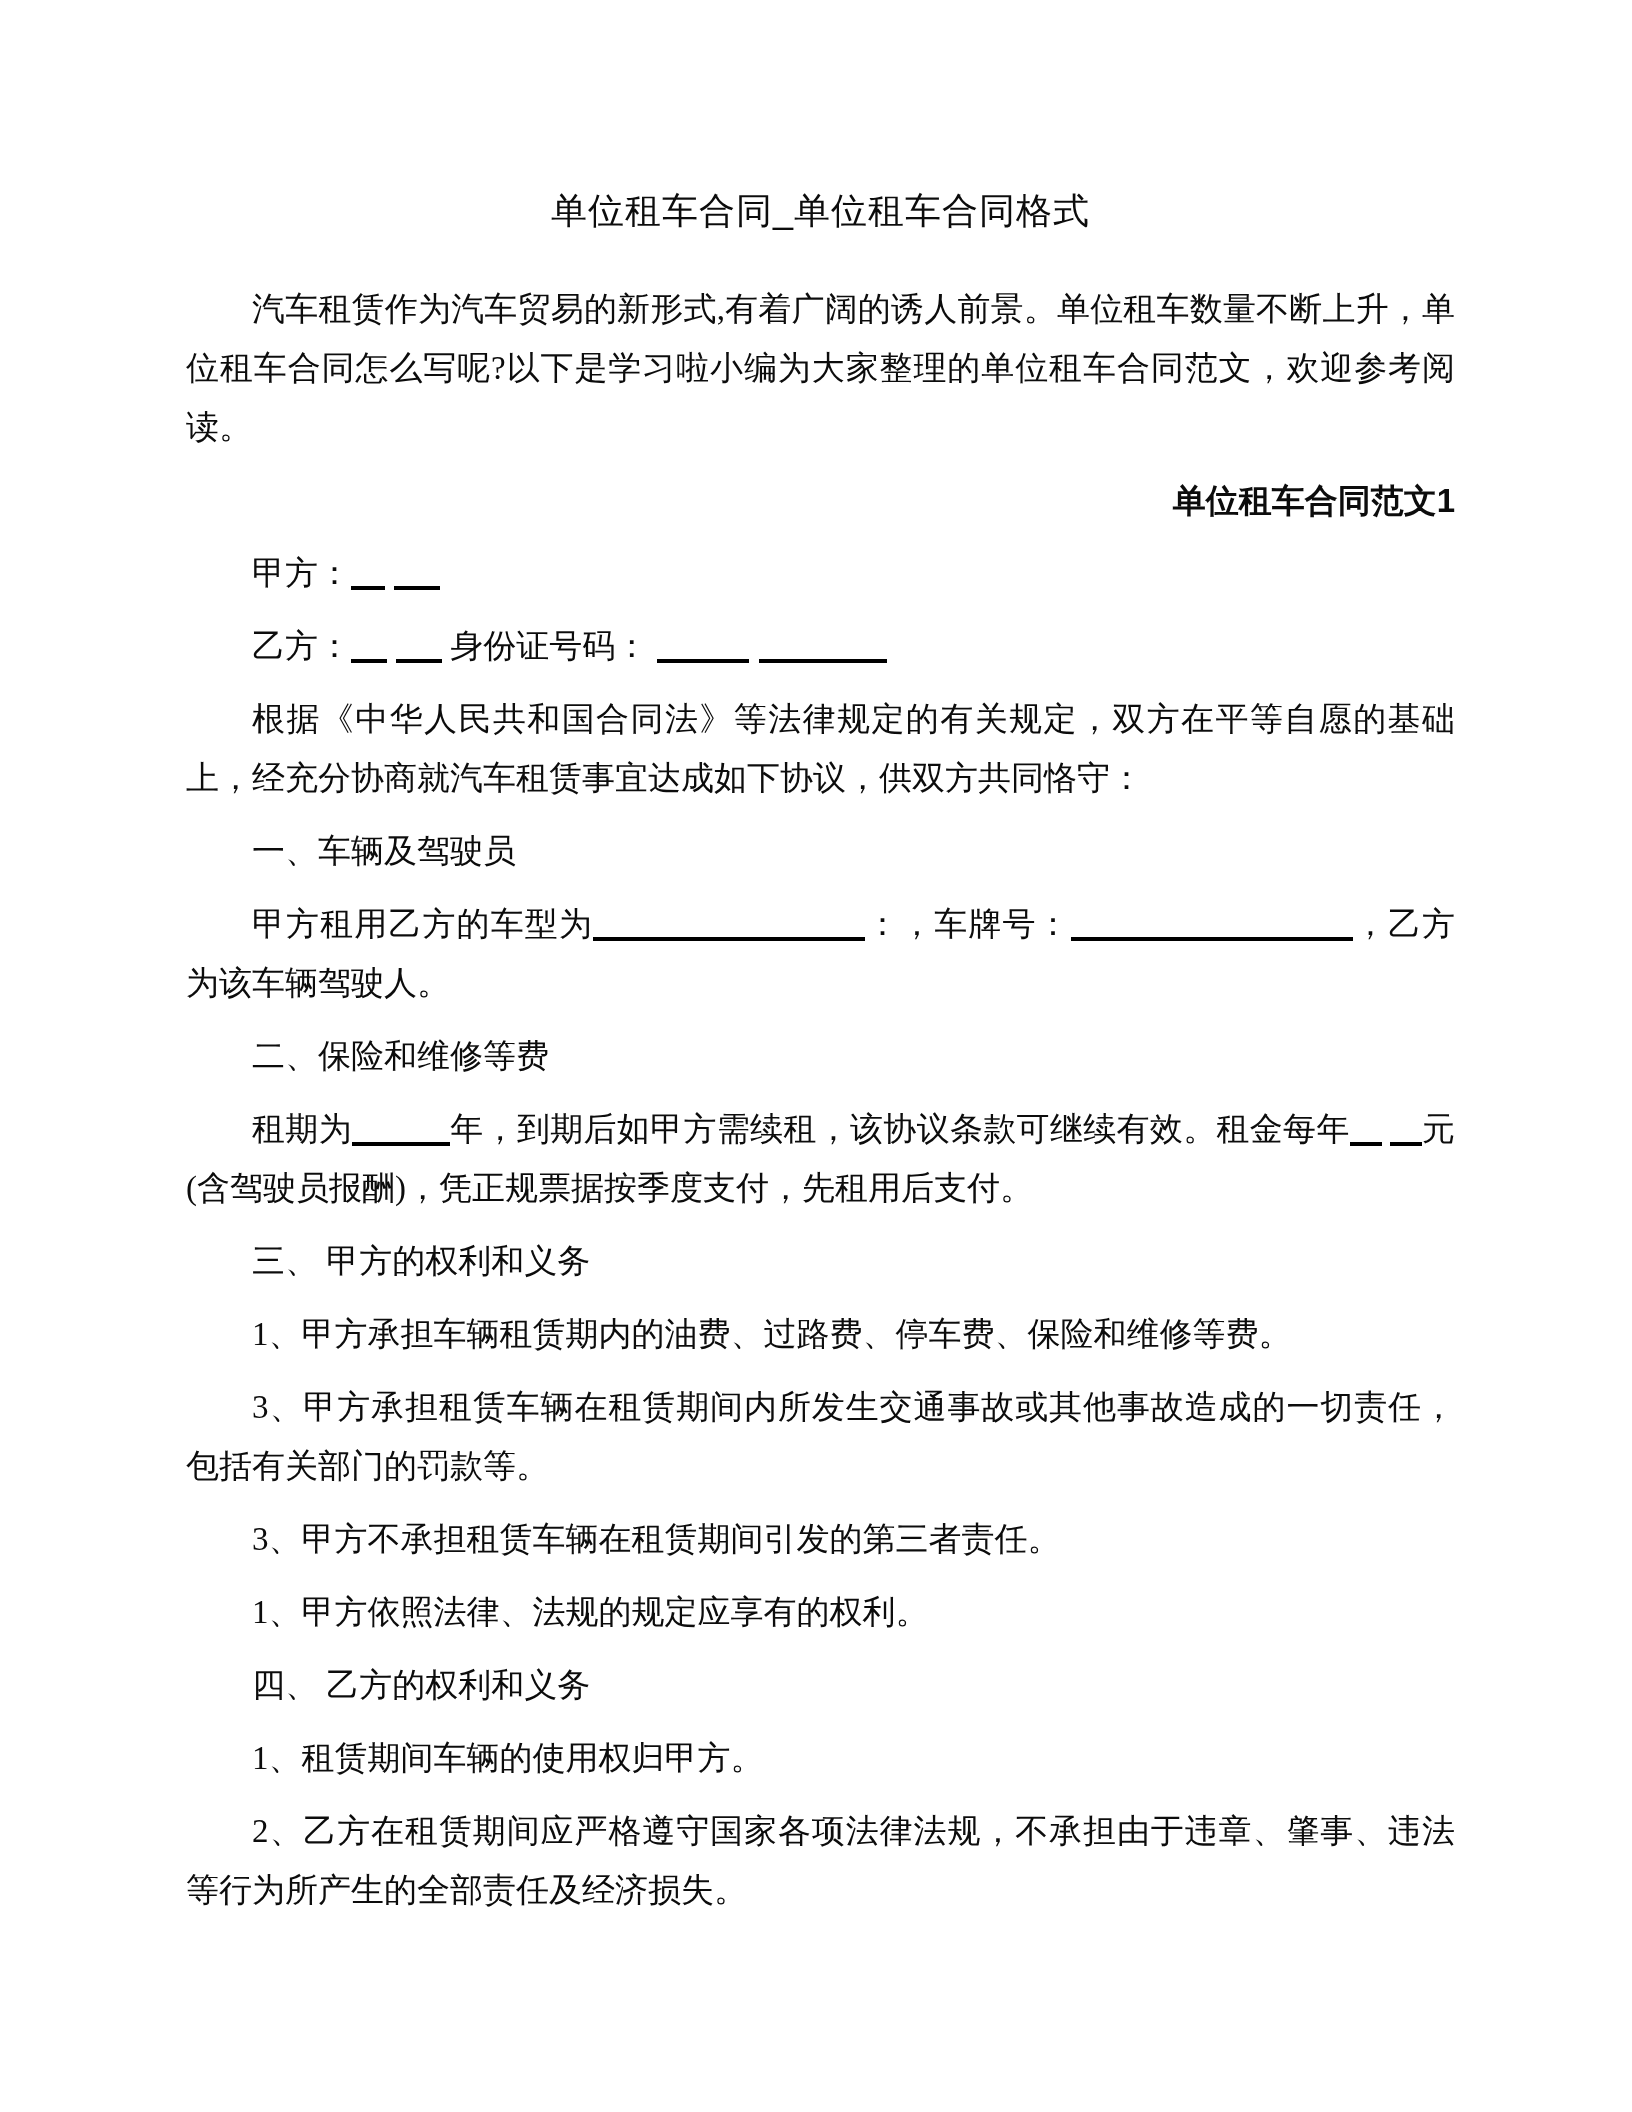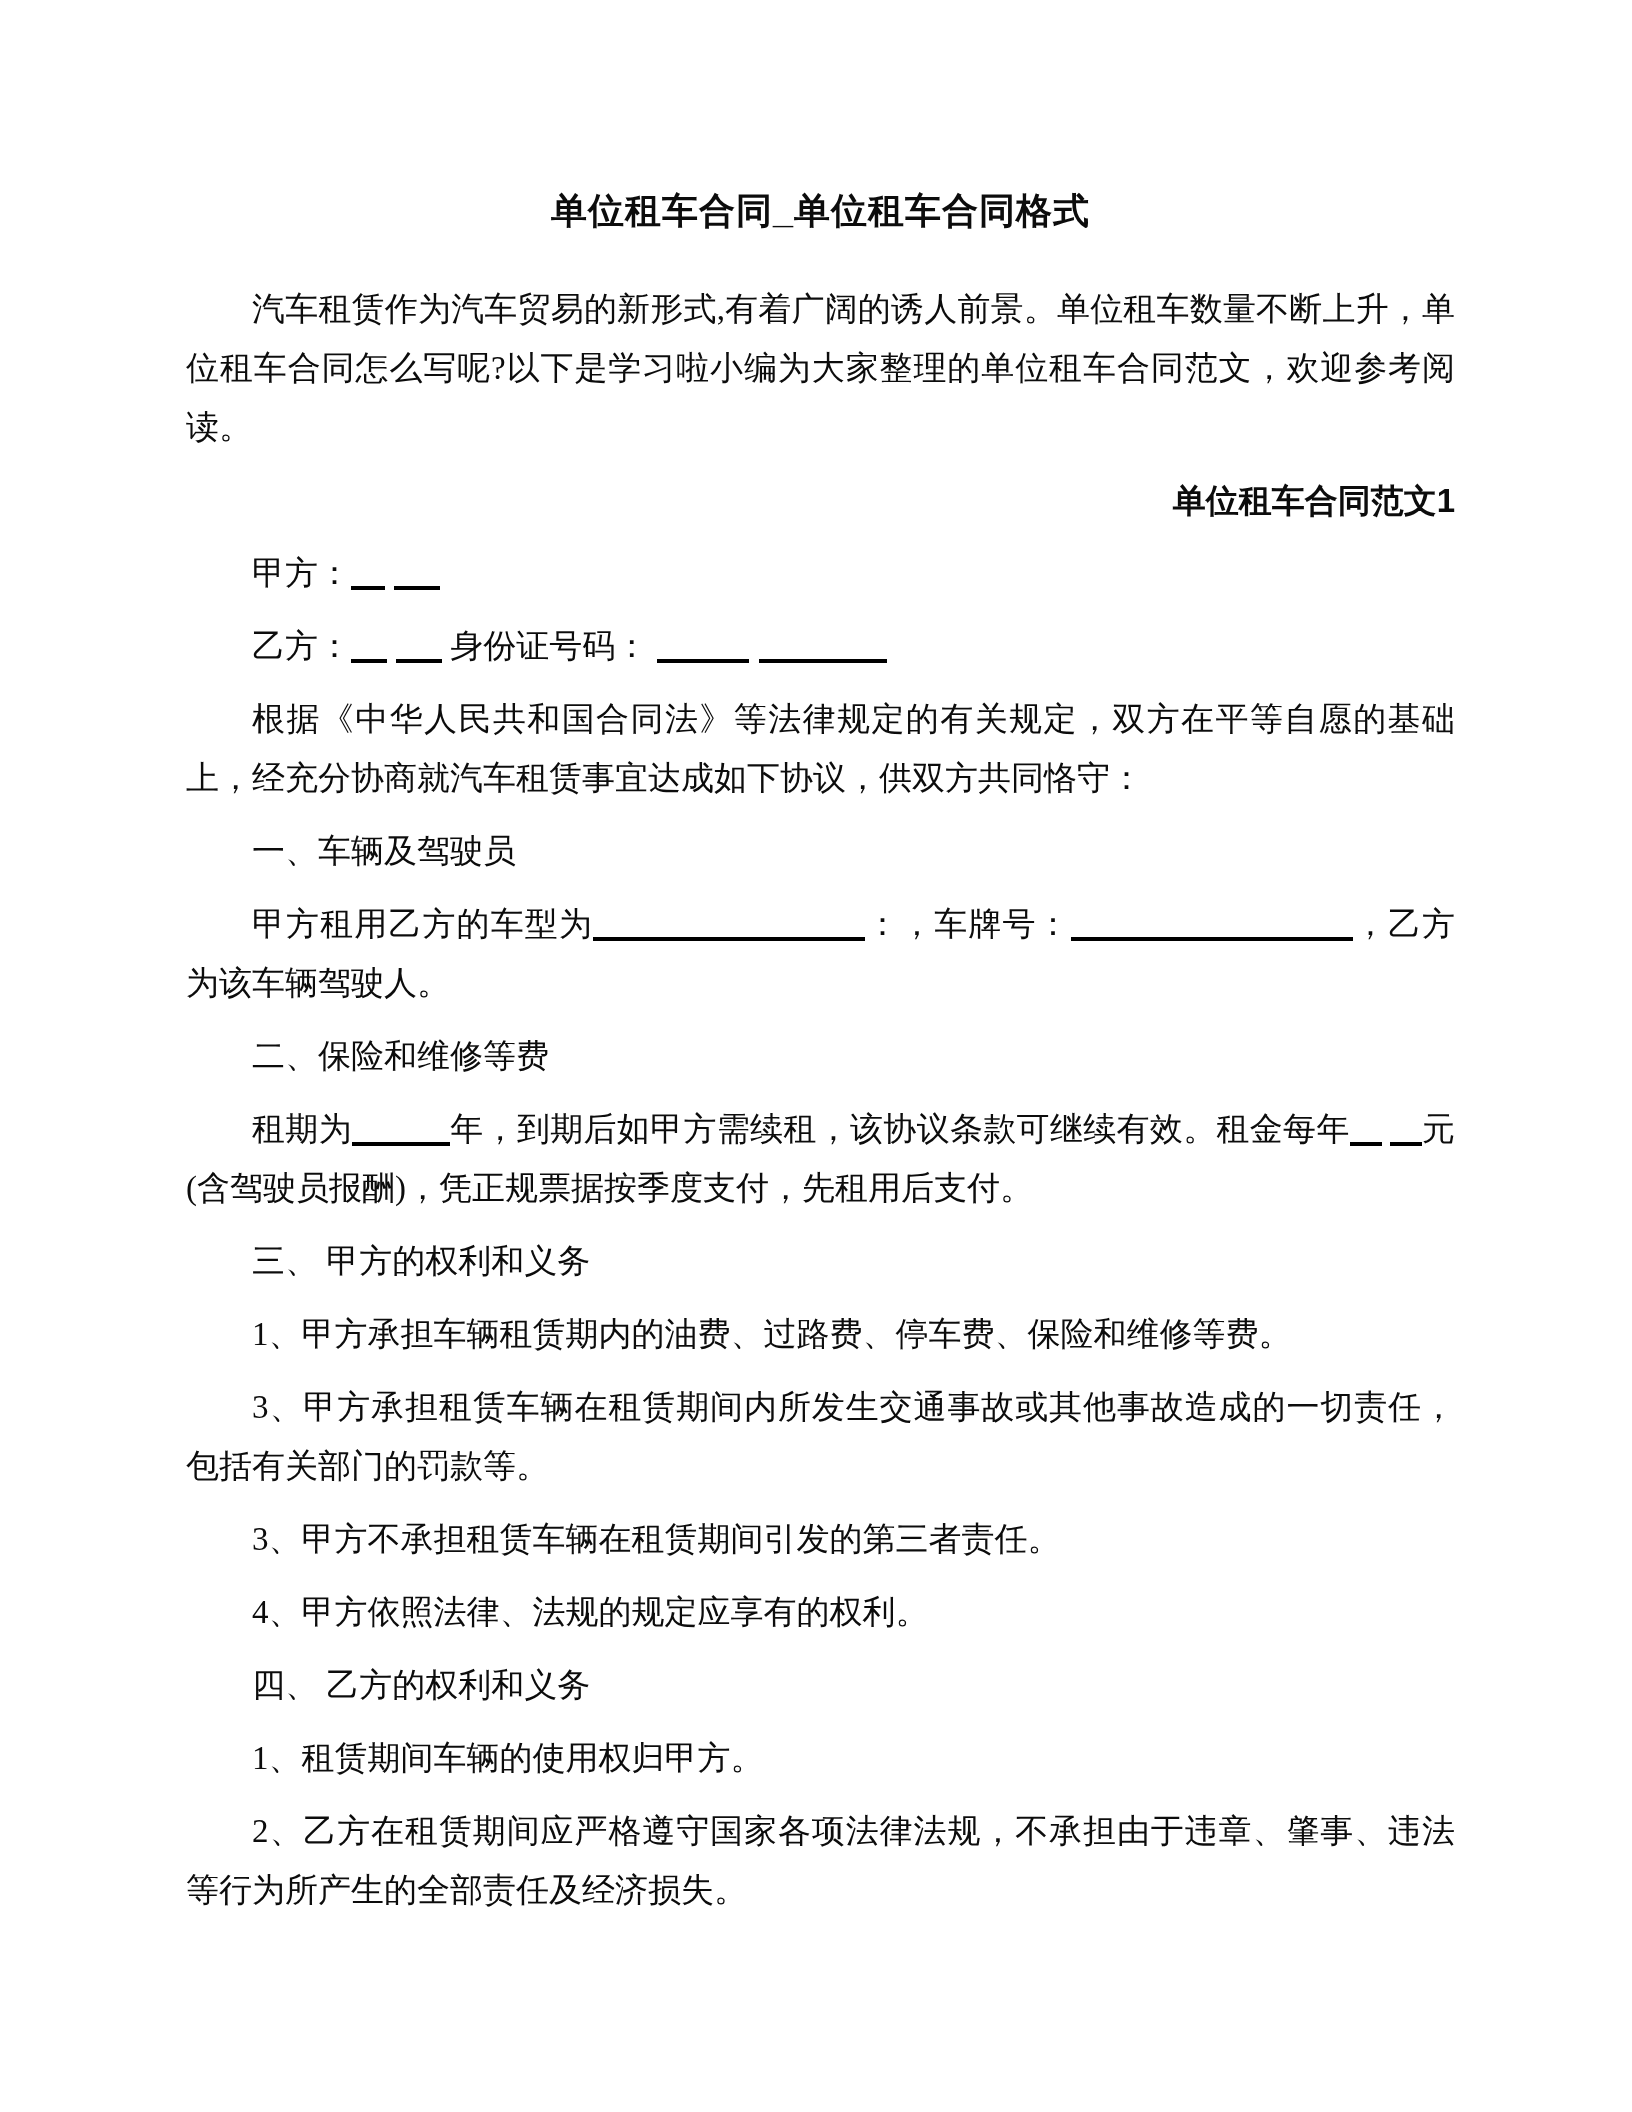--- a/index.html
+++ b/index.html
@@ -13,21 +13,21 @@
     box-sizing: border-box;
     padding: 186px 177px 60px 186px;
     font-family: "Liberation Serif", "DejaVu Serif", serif;
     font-size: 33px;
     line-height: 59px;
     color: #0c0c0c;
   }
   .doc-title {
     font-family: "Liberation Sans", "DejaVu Sans", sans-serif;
     font-size: 36px;
-    font-weight: bold;
+    font-weight: normal;
     text-align: center;
     margin: 0 0 44px 0;
     line-height: 50px;
     letter-spacing: 1px;
   }
   .block {
     margin: 0 0 14px 0;
     text-indent: 2em;
     text-align: justify;
     text-justify: inter-ideograph;
@@ -58,18 +58,18 @@
       <p class="block para">乙方：<span class="blank" style="width: 36px;"></span><span class="gap" style="width: 9px;"></span><span class="blank" style="width: 46px;"></span> 身份证号码： <span class="blank" style="width: 92px;"></span><span class="gap" style="width: 10px;"></span><span class="blank" style="width: 128px;"></span></p>
       <p class="block para">根据《中华人民共和国合同法》等法律规定的有关规定，双方在平等自愿的基础上，经充分协商就汽车租赁事宜达成如下协议，供双方共同恪守：</p>
       <p class="block para">一、车辆及驾驶员</p>
       <p class="block para">甲方租用乙方的车型为<span class="blank" style="width: 272px;"></span>：，车牌号：<span class="blank" style="width: 282px;"></span>，乙方为该车辆驾驶人。</p>
       <p class="block para">二、保险和维修等费</p>
       <p class="block para">租期为<span class="blank" style="width: 98px;"></span>年，到期后如甲方需续租，该协议条款可继续有效。租金每年<span class="blank" style="width: 32px;"></span><span class="gap" style="width: 8px;"></span><span class="blank" style="width: 32px;"></span>元(含驾驶员报酬)，凭正规票据按季度支付，先租用后支付。</p>
       <p class="block para">三、 甲方的权利和义务</p>
       <p class="block para">1、甲方承担车辆租赁期内的油费、过路费、停车费、保险和维修等费。</p>
       <p class="block para">3、甲方承担租赁车辆在租赁期间内所发生交通事故或其他事故造成的一切责任，包括有关部门的罚款等。</p>
       <p class="block para">3、甲方不承担租赁车辆在租赁期间引发的第三者责任。</p>
-      <p class="block para">4、甲方依照法律、法规的规定应享有的权利。</p>
+      <p class="block para">1、甲方依照法律、法规的规定应享有的权利。</p>
       <p class="block para">四、 乙方的权利和义务</p>
       <p class="block para">1、租赁期间车辆的使用权归甲方。</p>
       <p class="block para">2、乙方在租赁期间应严格遵守国家各项法律法规，不承担由于违章、肇事、违法等行为所产生的全部责任及经济损失。</p>
     </div>
 </div>
 
 </body></html>

